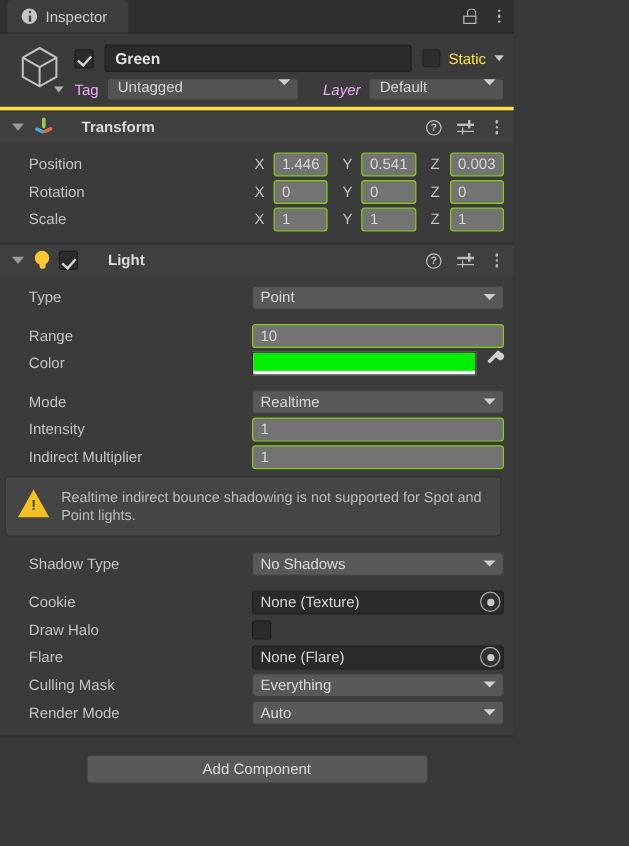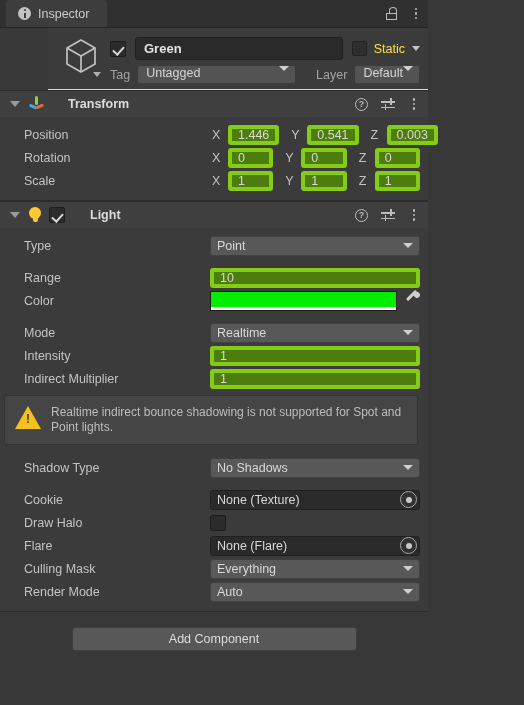--- a/index.html
+++ b/index.html
@@ -27,36 +27,36 @@
   .info-icon:before{content:"";position:absolute;left:5.5px;top:2px;width:2px;height:2px;background:#3d3d3d;border-radius:50%;}
   .info-icon:after{content:"";position:absolute;left:5.5px;top:5.5px;width:2px;height:5px;background:#3d3d3d;}
   .tabbar-right{position:absolute;right:6px;top:0;height:27px;display:flex;align-items:center;gap:13px;}
   .lock-icon{position:relative;width:11px;height:13px;}
   .lock-icon .body{position:absolute;left:0;bottom:0;width:11px;height:7px;border:1.4px solid #b9b9b9;box-sizing:border-box;}
   .lock-icon .shackle{position:absolute;left:3px;top:0;width:8px;height:7px;border:1.4px solid #b9b9b9;border-bottom:none;box-sizing:border-box;border-top-left-radius:4px;border-top-right-radius:4px;}
   .kebab{display:flex;flex-direction:column;gap:2px;align-items:center;width:12px;}
   .kebab i{width:2.6px;height:2.6px;border-radius:50%;background:#b9b9b9;display:block;}
 
   
-  .objhead{height:61px;background:#3b3b3b;border-bottom:1px solid #fde047;position:relative;margin-left:48px;}
+  .objhead{height:61px;background:#3b3b3b;border-bottom:3px solid #fde047;position:relative;}
   .cube-wrap{position:absolute;left:12px;top:7px;width:42px;height:44px;}
   .cube-tri{position:absolute;right:1px;bottom:2px;width:0;height:0;border-left:4.5px solid transparent;border-right:4.5px solid transparent;border-top:5px solid #b0b0b0;}
   .row-name{position:absolute;left:62px;top:9px;right:8px;height:23px;display:flex;align-items:center;}
   .ck{width:16px;height:16px;background:#2b2b2b;border:1px solid #1d1d1d;border-radius:2px;position:relative;flex:none;box-sizing:border-box;}
   .ck.on:after{content:"";position:absolute;left:4px;top:2.5px;width:5px;height:9px;border:solid #d5d5d5;border-width:0 2px 2px 0;transform:rotate(42deg);}
   .name-field{
     flex:1;height:23px;margin-left:9px;background:#2a2a2a;border:1px solid #202020;border-radius:3px;
     display:flex;align-items:center;padding:0 8px;box-sizing:border-box;color:#e2e2e2;font-weight:bold;font-size:13px;
   }
   .static-wrap{display:flex;align-items:center;gap:7px;margin-left:9px;}
   .static-ck{width:15px;height:15px;background:#2e2e2e;border:1px solid #222;border-radius:2px;flex:none;box-sizing:border-box;}
   .static-label{font-size:12.5px;color:#fde047;}
   .tri-down{width:0;height:0;border-left:4.5px solid transparent;border-right:4.5px solid transparent;border-top:5px solid #c6c6c6;}
   .row-tagl{position:absolute;left:62px;top:37px;right:8px;height:19px;display:flex;align-items:center;}
-  .minilabel{font-size:12.5px;color:#a3a3a3;}
+  .minilabel{font-size:12.5px;color:#f0abfc;}
   .popup{
     height:19px;background:#535353;border:1px solid #3c3c3c;border-radius:3px;box-sizing:border-box;
     display:flex;align-items:flex-start;justify-content:space-between;padding:0 6px 0 8px;color:#d6d6d6;font-size:12.5px;
   }
   .popup .tri{width:0;height:0;border-left:5px solid transparent;border-right:5px solid transparent;border-top:5.5px solid #cfcfcf;}
 
   
   .comp{background:#3b3b3b;border-top:1px solid #2c2c2c;border-bottom:1px solid #2c2c2c;}
   .comp-head{height:26px;display:flex;align-items:center;padding:0 8px 0 10px;position:relative;background:#3f3f3f;}
   .foldout{width:0;height:0;border-left:5px solid transparent;border-right:5px solid transparent;border-top:6px solid #9a9a9a;margin-right:8px;flex:none;}
@@ -79,21 +79,21 @@
 
   
   .bulb{position:relative;width:14px;height:16px;margin-right:7px;flex:none;}
   .bulb .glass{position:absolute;left:1px;top:0px;width:12px;height:12px;border-radius:50%;background:#ffc832;}
   .bulb .base{position:absolute;left:4.5px;top:10.5px;width:5px;height:4.5px;background:#ffc832;border-radius:0 0 2px 2px;}
 
   .comp-body{padding:6px 0 8px 0;}
   .prop{height:23px;display:flex;align-items:center;padding:0 8px 0 24px;}
   .prop-label{width:186px;font-size:12.5px;color:#c3c3c3;flex:none;}
   .field{
-    flex:1;height:20px;background:#4d7c0f;border:4px solid #84cc16;border-radius:3px;box-sizing:border-box;
+    flex:1;height:20px;background:#737373;border:1px solid #84cc16;border-radius:3px;box-sizing:border-box;
     display:flex;align-items:center;padding:0 6px;color:#d8d8d8;font-size:12.5px;
   }
   .field.popupf{background:#585858;border:1px solid #404040;justify-content:space-between;padding-right:6px;}
   .spacer{height:9px;}
 
   
   .v3{flex:1;display:flex;align-items:center;gap:0;}
   .v3 .ax{width:16px;text-align:left;font-size:12.5px;color:#c3c3c3;flex:none;padding-left:2px;}
   .v3 .field{margin-right:10px;}
   .v3 .field:last-child{margin-right:0;}
@@ -172,21 +172,21 @@
         <span class="tri-down"></span>
       </span>
     </div>
 
     <div class="row-tagl">
       <span class="minilabel">Tag</span>
       <span class="popup" style="width:160px;margin-left:7px;">
         <span>Untagged</span>
         <span class="tri"></span>
       </span>
-      <span class="minilabel" style="margin-left:20px;">Layer</span>
+      <span class="minilabel" style="margin-left:20px;font-style:italic;">Layer</span>
       <span class="popup" style="flex:1;margin-left:7px;">
         <span>Default</span>
         <span class="tri"></span>
       </span>
     </div>
   </div>
 
   <div class="comp">
     <div class="comp-head">
       <span class="foldout"></span>

